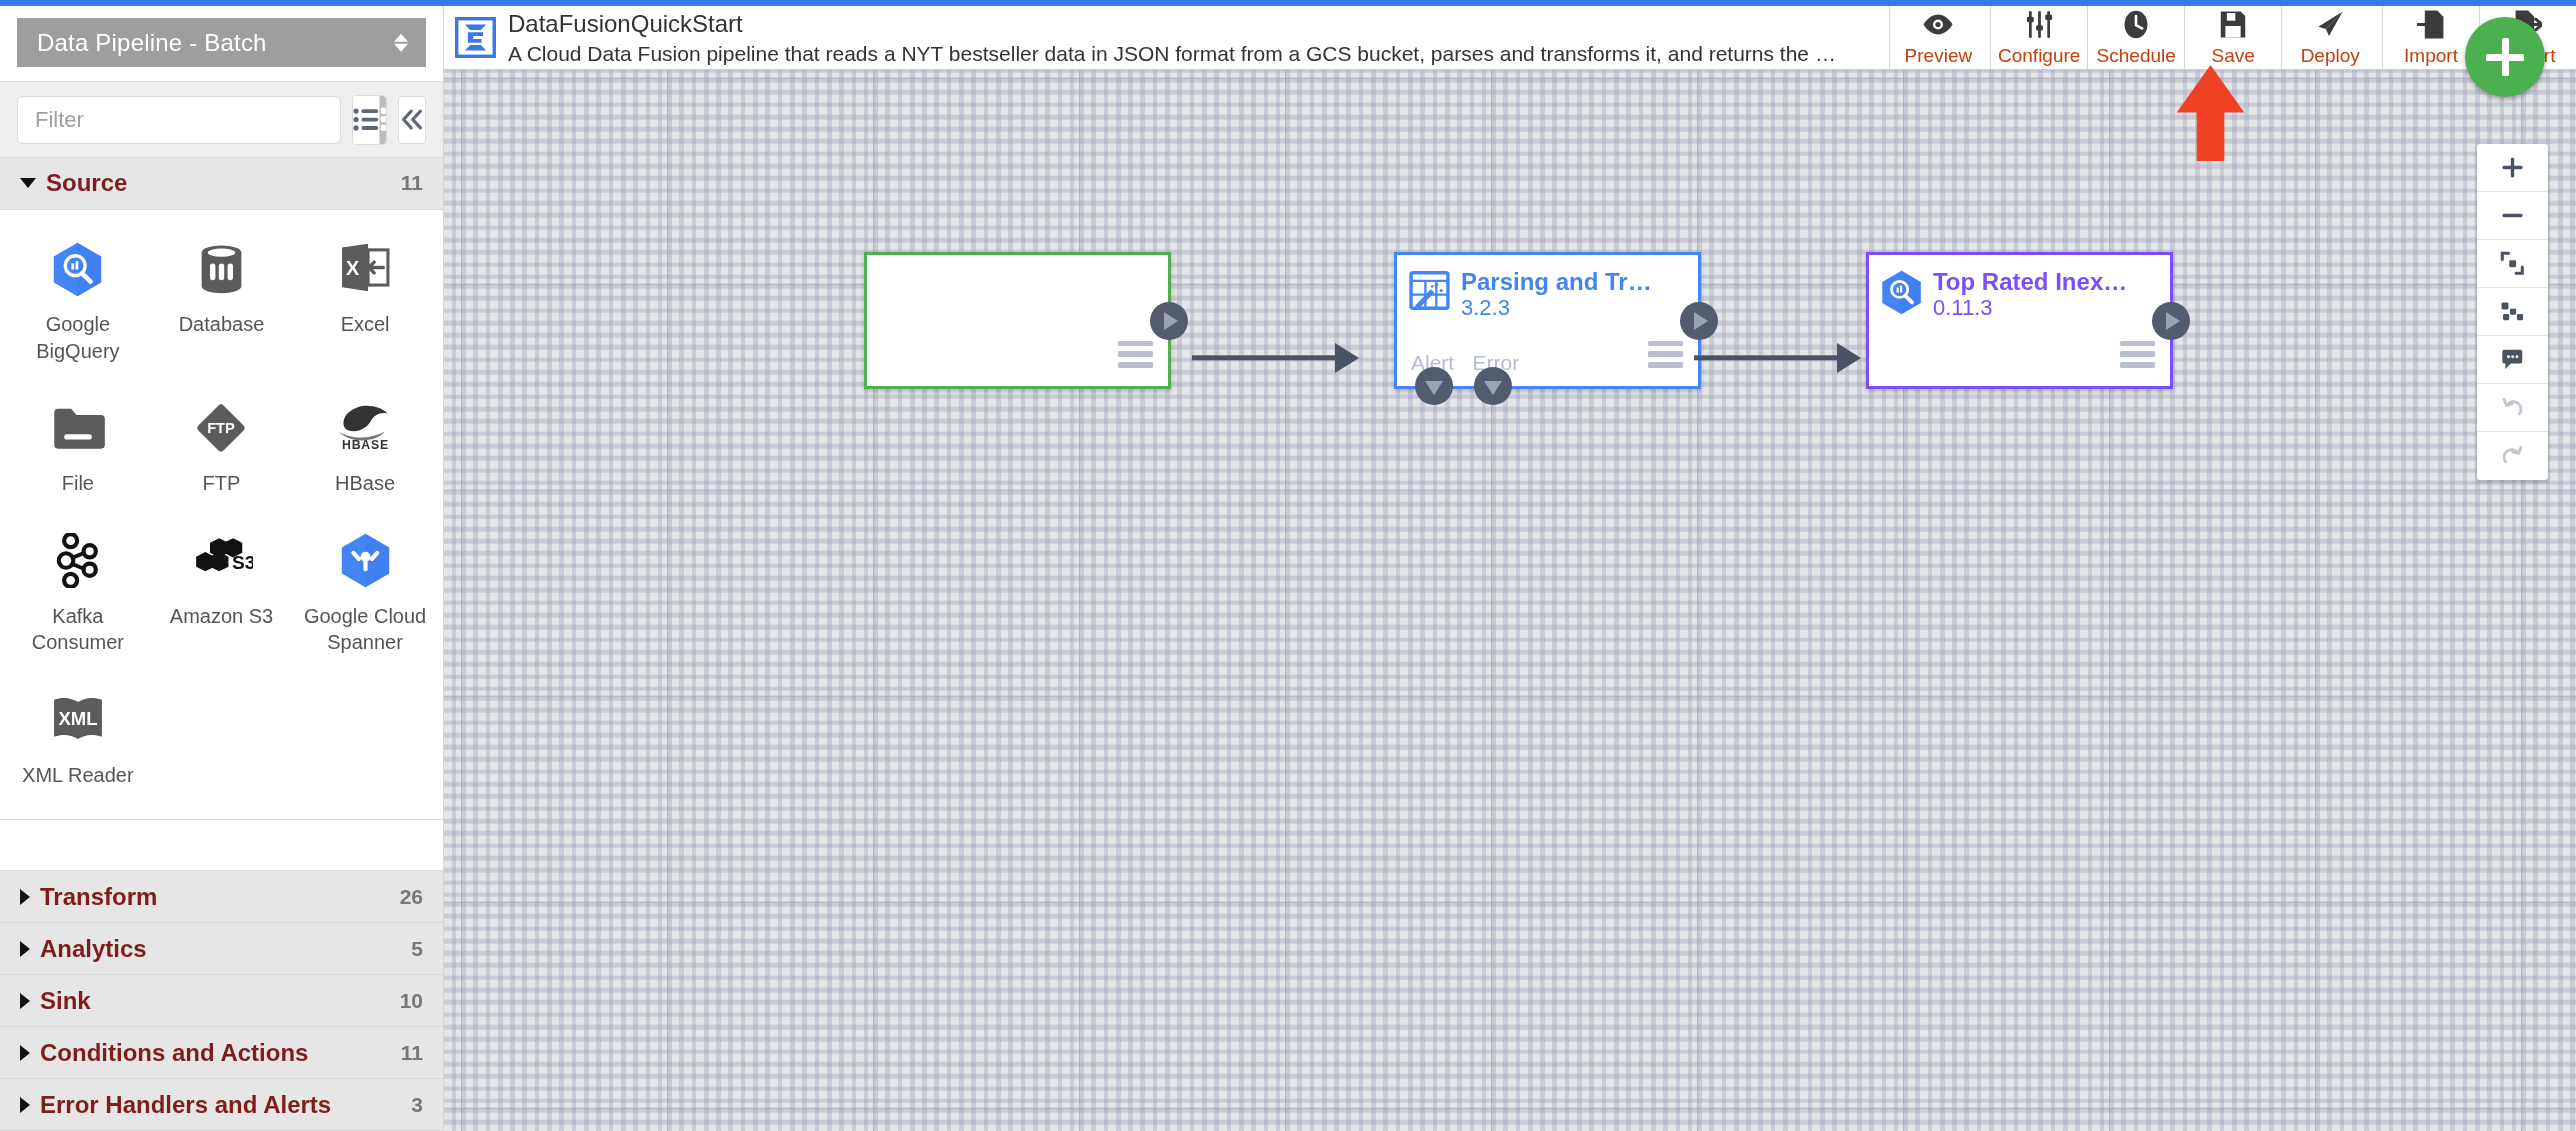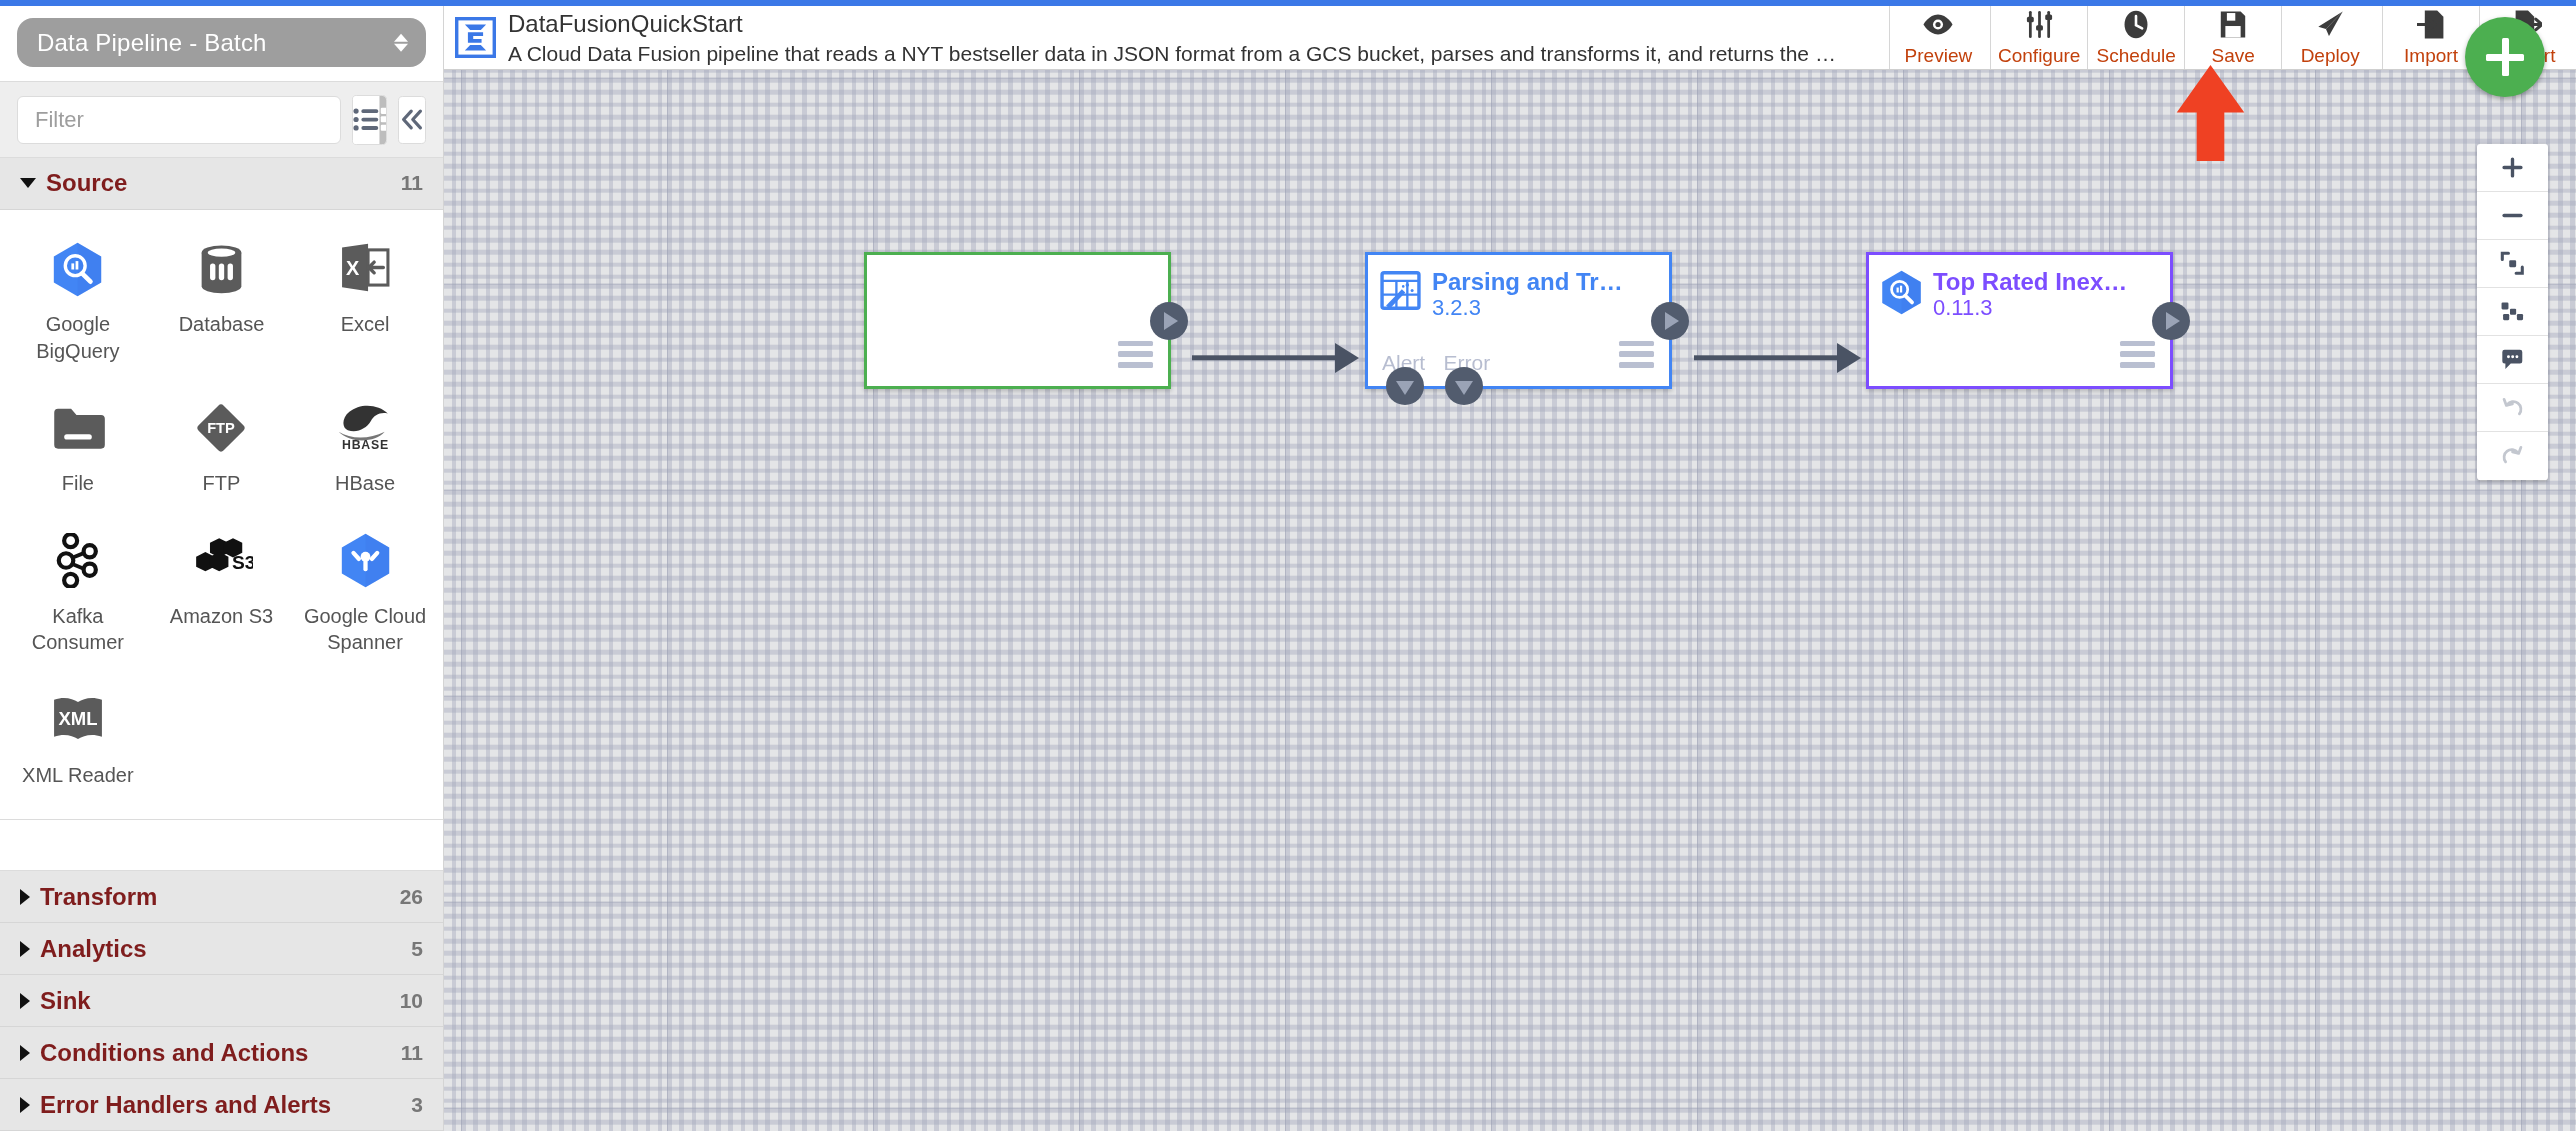--- a/index.html
+++ b/index.html
@@ -20,21 +20,21 @@
   .sidebar {
     position: absolute; top: 6.1px; left: 0; width: 444px; height: 1125px;
     background: #fff; border-right: 0.8px solid #d4d4d4;
     display: flex; flex-direction: column;
   }
   .pipeline-type-wrap {
     padding: 12.3px 17px 14px 17px; background: #fff;
     border-bottom: 0.8px solid #dcdcdc;
   }
   .pipeline-type {
-    position: relative; height: 49px; background: #9e9e9e; border-radius: 16px;
+    position: relative; height: 49px; background: #9e9e9e; border-radius: 0;
     display: flex; align-items: center; padding: 0 20px; cursor: pointer;
   }
   .pipeline-type span.label {
     color: #fff; font-size: 24px; font-weight: 400; letter-spacing: 0.2px;
   }
   .spinner-ico {
     position: absolute; right: 18.4px; top: 50%; transform: translateY(-50%);
     display: flex; flex-direction: column; gap: 2.3px; align-items: center;
   }
   .spinner-ico i {
@@ -156,21 +156,21 @@
     overflow: hidden;
   }
 
   
   .node {
     position: absolute; width: 307px; height: 137px; background: #fff;
     border: 3.8px solid #8e8e8e; box-shadow: 0 2.3px 4.6px rgba(0,0,0,.22);
     cursor: move;
   }
   .node.green  { border-color: #4caf50; }
-  .node.blue   { border-color: #4285f4; }
+  .node.blue   { border-color: #4285f4; margin-left: 29px; }
   .node.purple { border-color: #7c4dff; }
   .node-head { display: flex; align-items: flex-start; padding: 13px 12.3px 0 12.3px; gap: 10.7px; }
   .node-ico { width: 41px; height: 41px; flex: 0 0 41px; margin-top: 1.5px; }
   .node-txt { min-width:0; }
   .node-name {
     font-size: 24px; font-weight: 700; white-space: nowrap;
     overflow: hidden; line-height: 1.18;
   }
   .node-ver { font-size: 22px; margin-top: 4.6px; line-height: 1.1; }
   .green .node-name, .green .node-ver   { color: #4caf50; }

